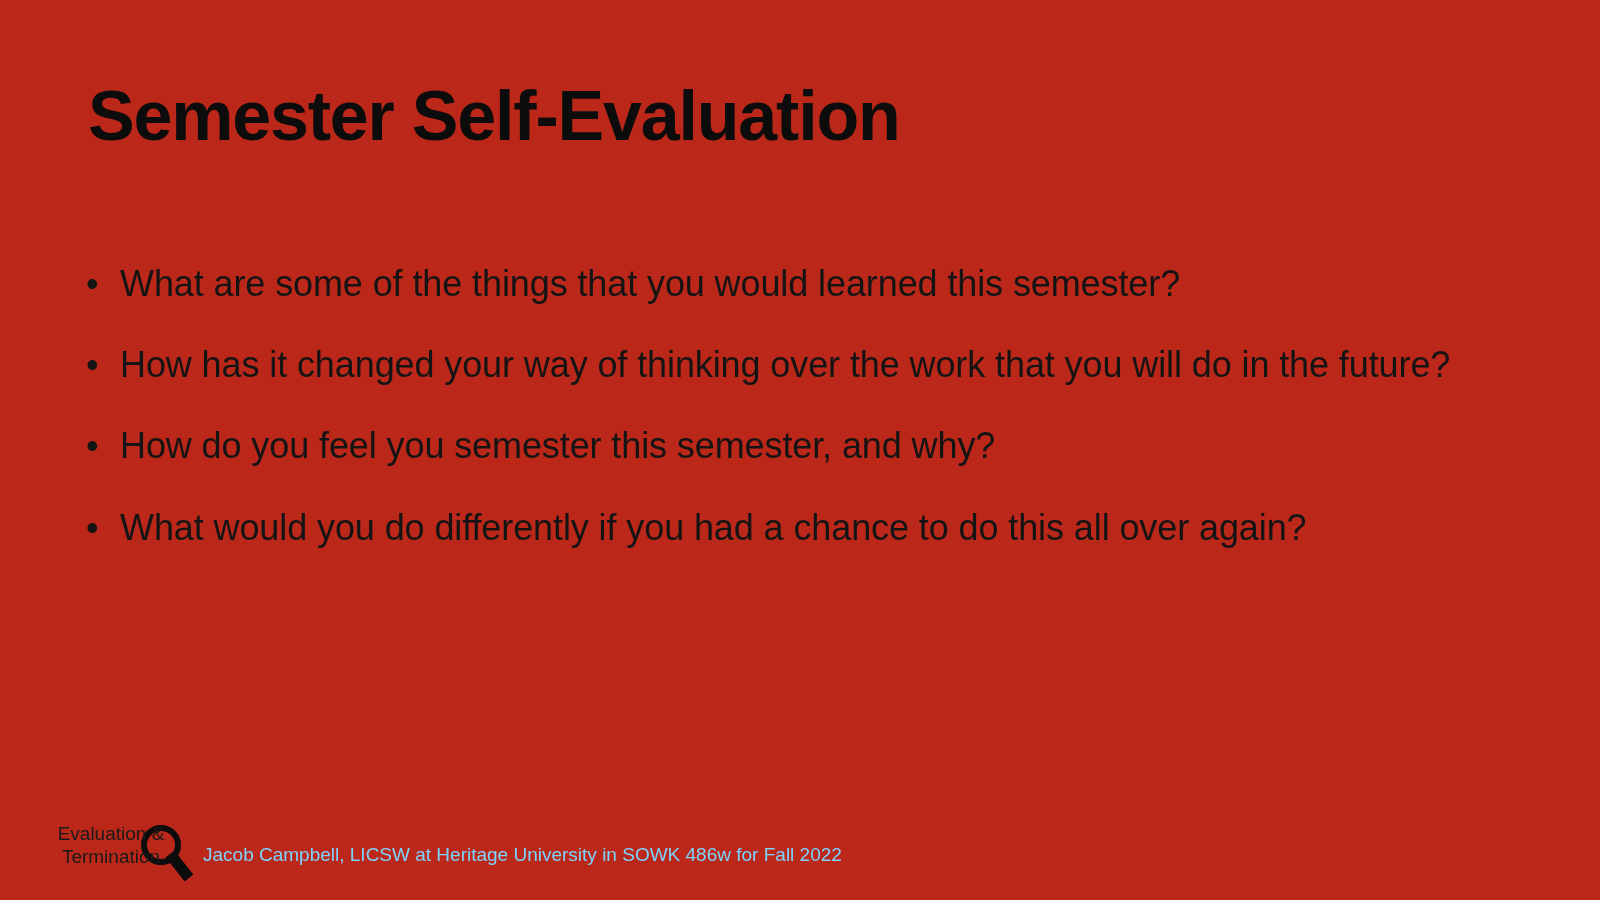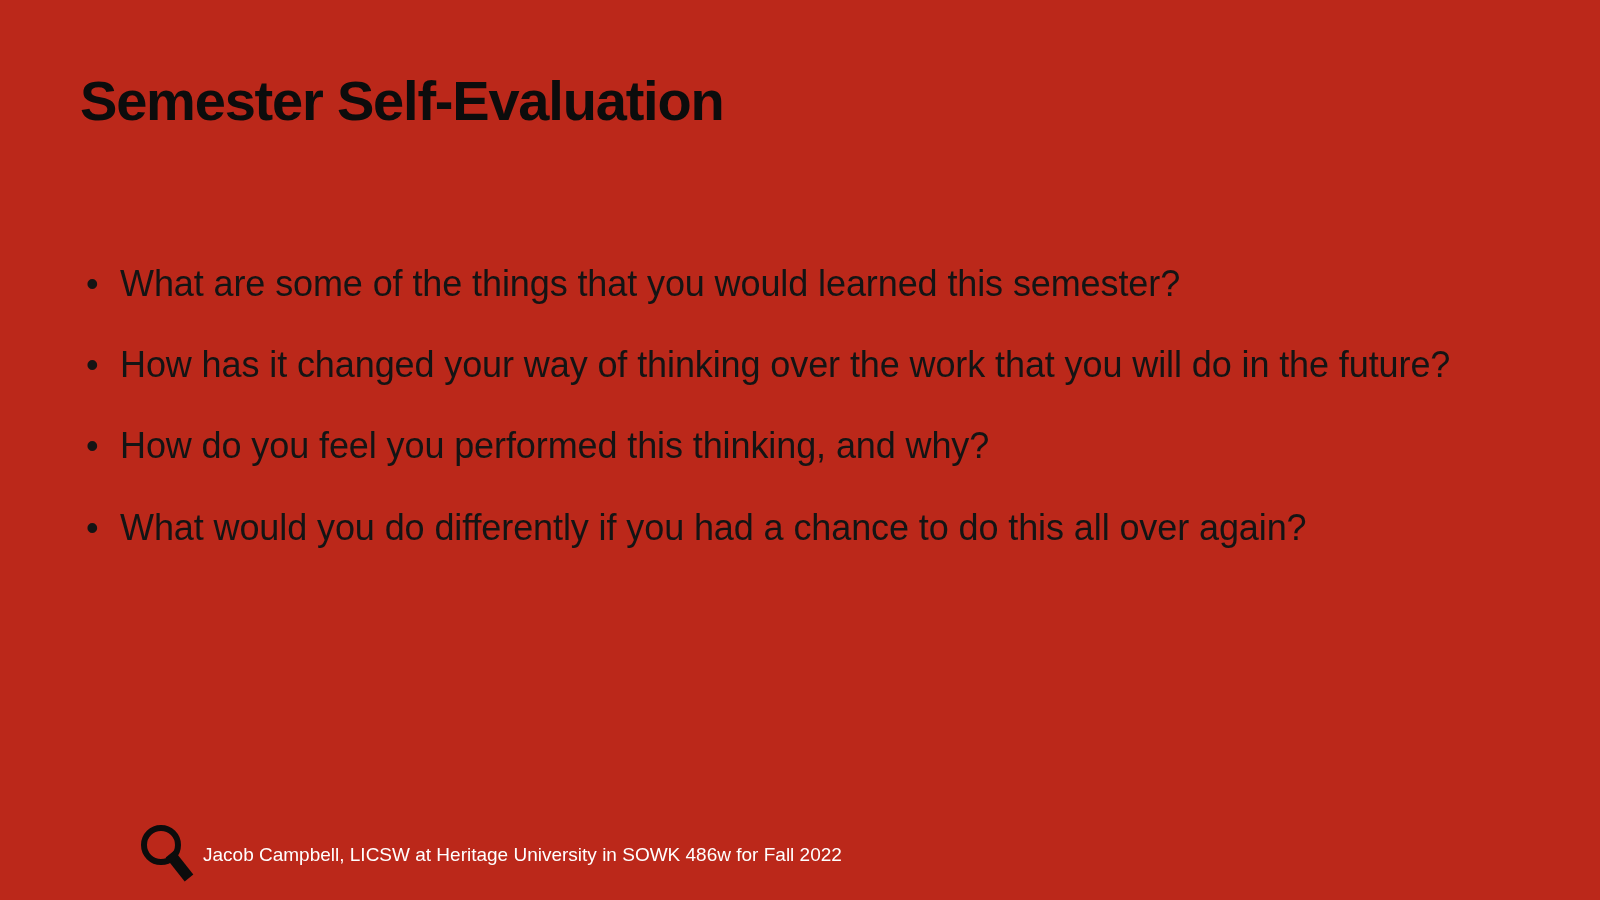--- a/index.html
+++ b/index.html
@@ -22,23 +22,23 @@
     box-sizing: border-box;
     overflow: hidden;
   }
 
   
   #slide-title {
     position: absolute;
     left: 80px;
     top: 72px;
     width: 1440px;
-    margin: 0;
+    margin: 8px;
     font-family: "Liberation Sans", sans-serif;
-    font-size: 56px;
+    font-size: 70px;
     font-weight: 800;
     line-height: 1.04;
     letter-spacing: -1.2px;
     color: #0c0c0c;
     white-space: nowrap;
   }
 
   
   #bullet-list {
     position: absolute;
@@ -114,21 +114,21 @@
     pointer-events: none;
   }
 
   #footer-attribution {
     position: absolute;
     left: 203px;
     top: 40px;
     font-family: "Liberation Sans", sans-serif;
     font-size: 19px;
     line-height: 1.2;
-    color: #ffffff;
+    color: #7dd3fc;
     white-space: nowrap;
   }
 </style>
 </head>
 <body>
 
 <div id="slide">
 
   <h1 id="slide-title">Semester Self-Evaluation</h1>
 
@@ -139,35 +139,39 @@
       <span class="bullet-text">What are some of the things that you would learned this semester?</span>
     </li>
 
     <li class="bullet-item">
       <span class="bullet-marker">•</span>
       <span class="bullet-text">How has it changed your way of thinking over the work that you will do in the future?</span>
     </li>
 
     <li class="bullet-item">
       <span class="bullet-marker">•</span>
-      <span class="bullet-text">How do you feel you performed this thinking, and why?</span>
+      <span class="bullet-text">How do you feel you semester this semester, and why?</span>
     </li>
 
     <li class="bullet-item">
       <span class="bullet-marker">•</span>
       <span class="bullet-text">What would you do differently if you had a chance to do this all over again?</span>
     </li>
 
   </ul>
 
   <svg id="magnifier-icon" viewBox="0 0 62 72">
     <line x1="34" y1="40" x2="53" y2="64" stroke="#0c0c0c" stroke-width="11" stroke-linecap="butt"></line>
     <circle cx="25" cy="31" r="17" fill="none" stroke="#0c0c0c" stroke-width="6"></circle>
   </svg>
 
   <div id="footer">
 
+    <div id="footer-topic">
+      <span class="topic-line">Evaluation &amp;</span>
+      <span class="topic-line">Termination</span>
+    </div>
 
     <div id="footer-attribution">Jacob Campbell, LICSW at Heritage University in SOWK 486w for Fall 2022</div>
 
   </div>
 
 </div>
 
 </body></html>

